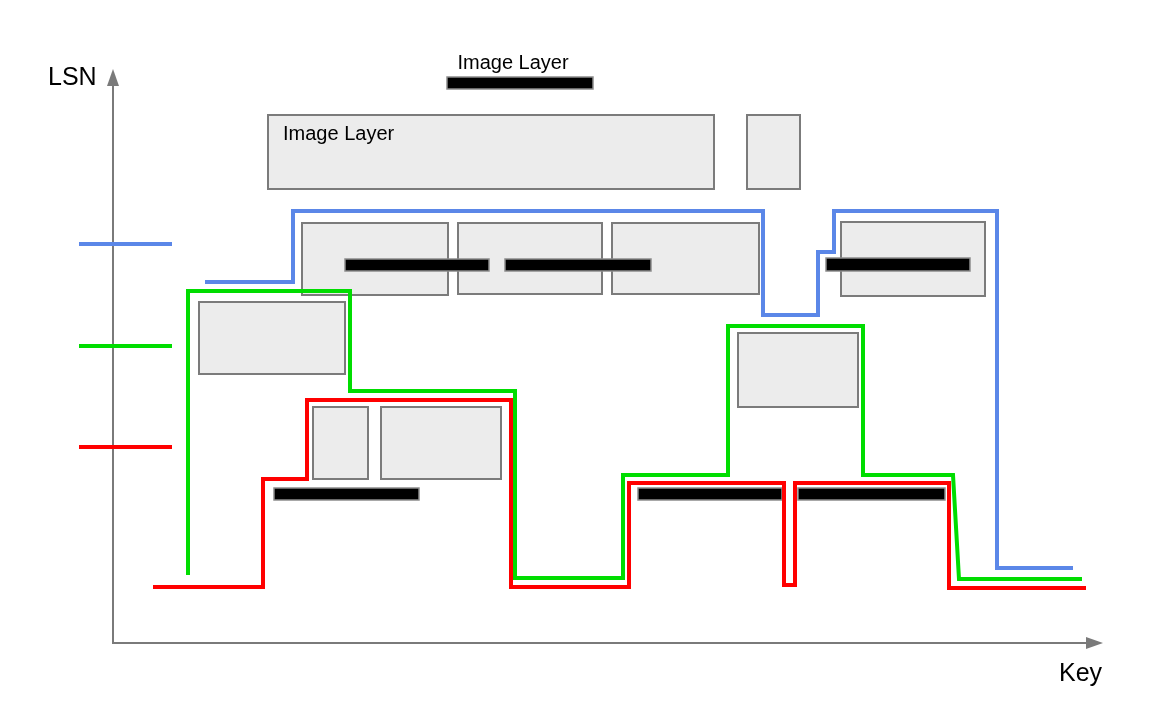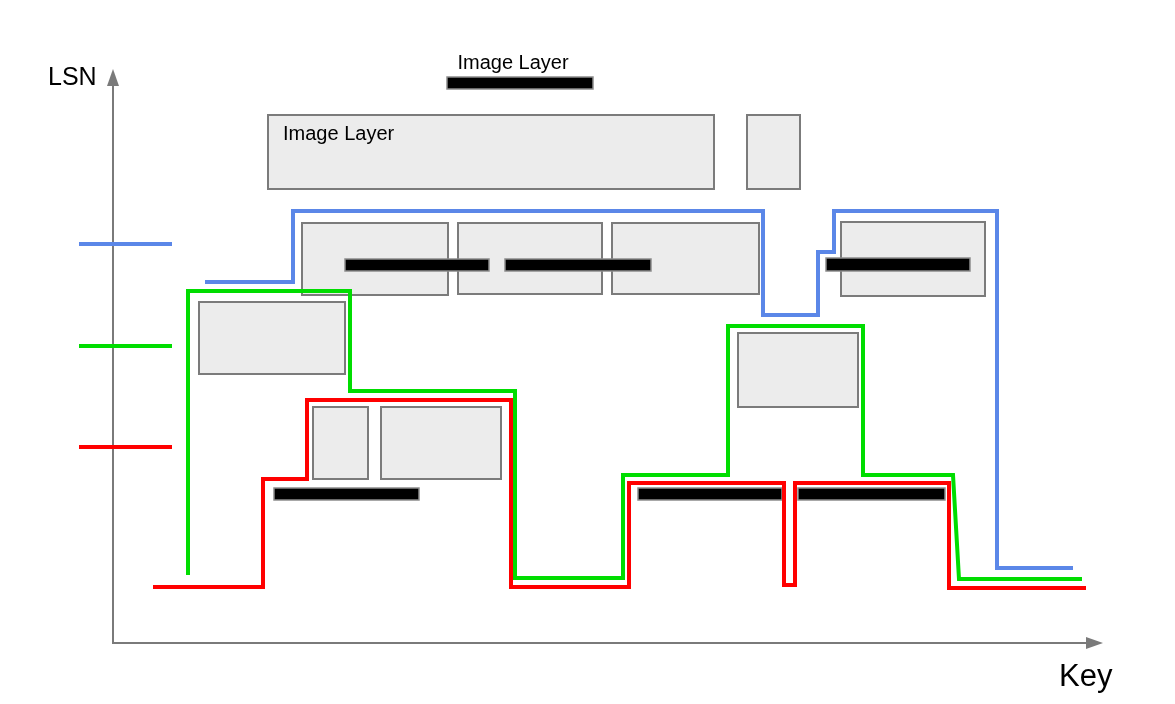--- a/index.html
+++ b/index.html
@@ -7,21 +7,21 @@
     position: relative;
     width: 1175px;
     height: 704px;
     background: #ffffff;
     font-family: "Liberation Sans", sans-serif;
     overflow: hidden;
   }
   .stage svg { position: absolute; left: 0; top: 0; }
   .lbl { position: absolute; color: #000000; white-space: nowrap; line-height: 1.1; }
   .lbl-lsn   { left: 48px;  top: 63px;  font-size: 25px; }
-  .lbl-key   { left: 1059px; top: 659px; font-size: 31px; }
+  .lbl-key   { left: 1059px; top: 659px; font-size: 25px; }
   .lbl-image { left: 513px; top: 51px;  font-size: 20px; transform: translateX(-50%); text-align: right; }
   .lbl-delta { left: 283px; top: 122px; font-size: 20px; }
 </style>
 </head>
 <body>
 
 <div class="stage">
   <svg id="diagram-svg" width="1175" height="704" viewBox="0 0 1175 704">
       <line x1="113" y1="82" x2="113" y2="643" stroke="#7a7a7a" stroke-width="2"></line>
       <polygon points="113,69 107,86 119,86" fill="#7a7a7a"></polygon>

